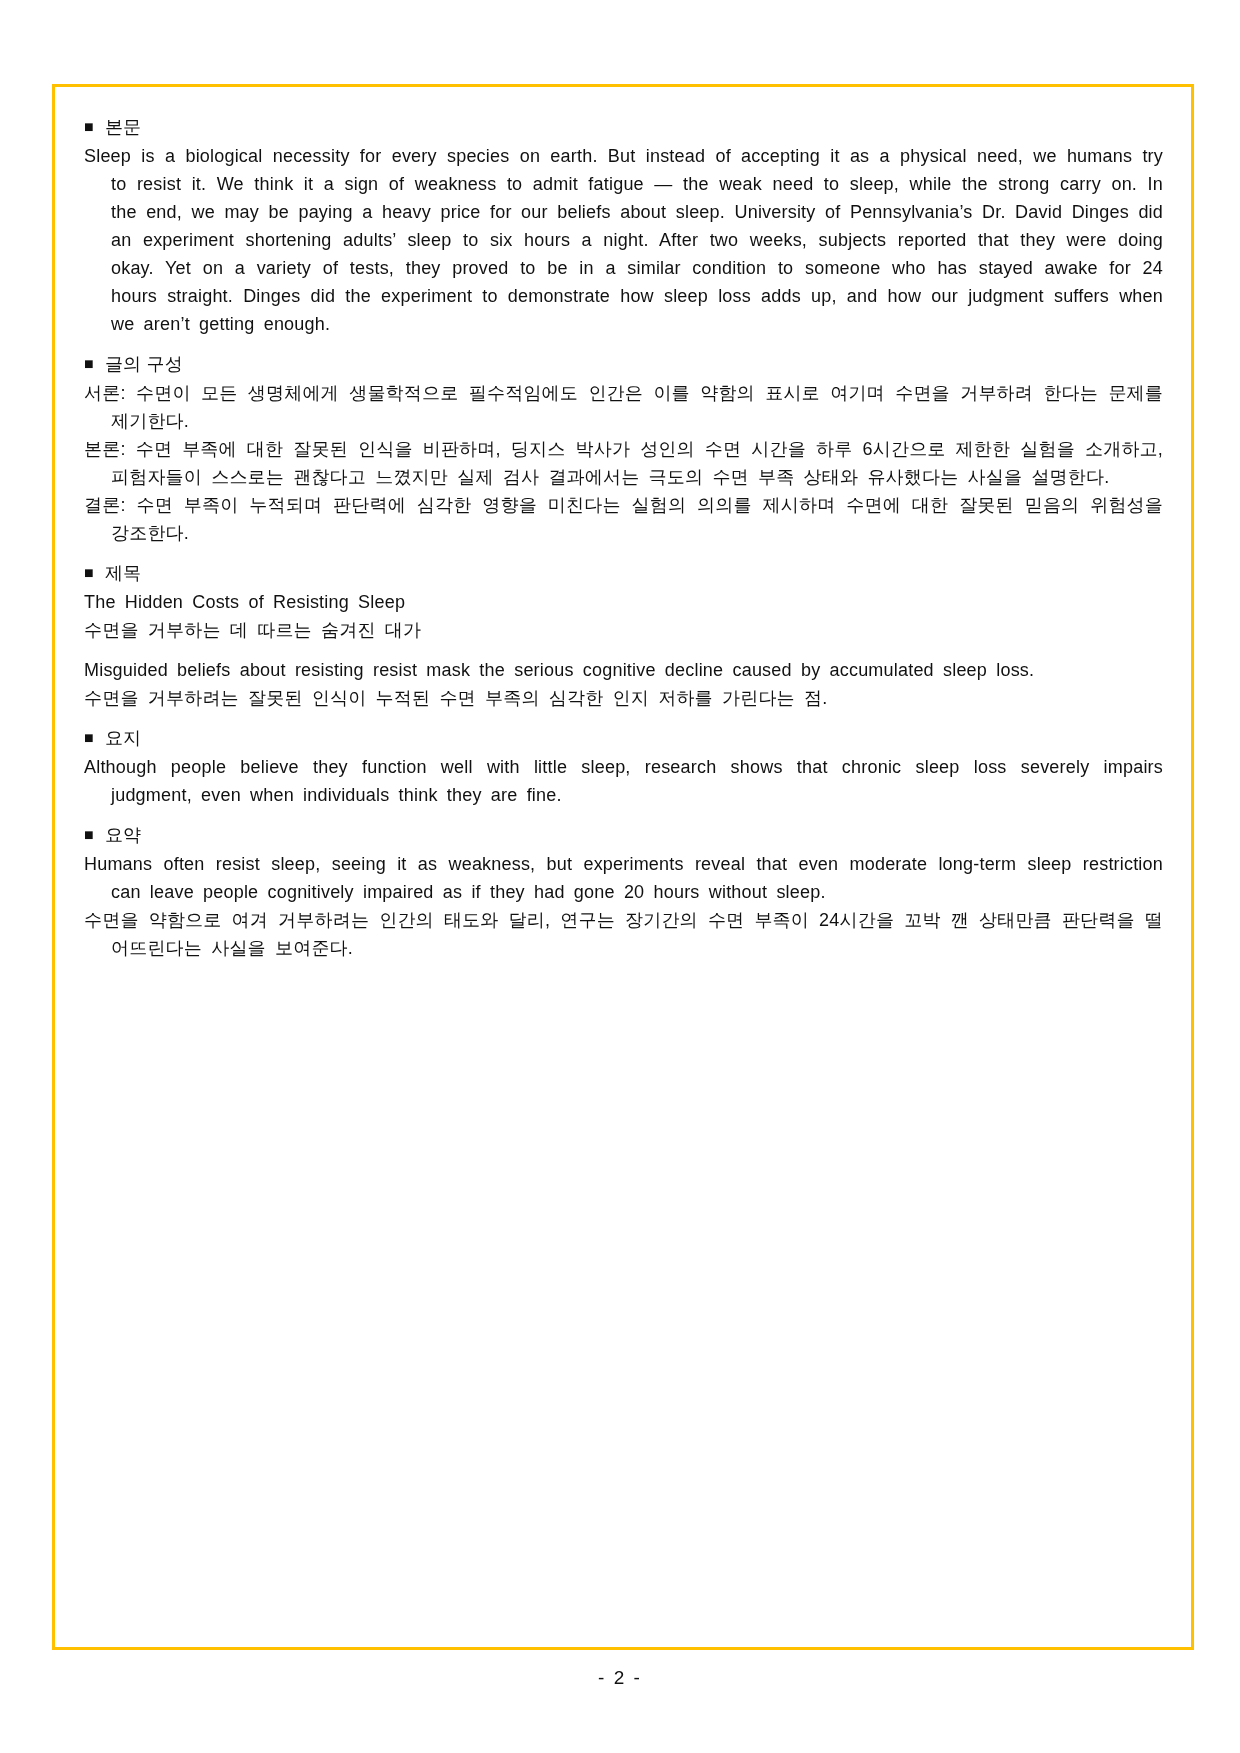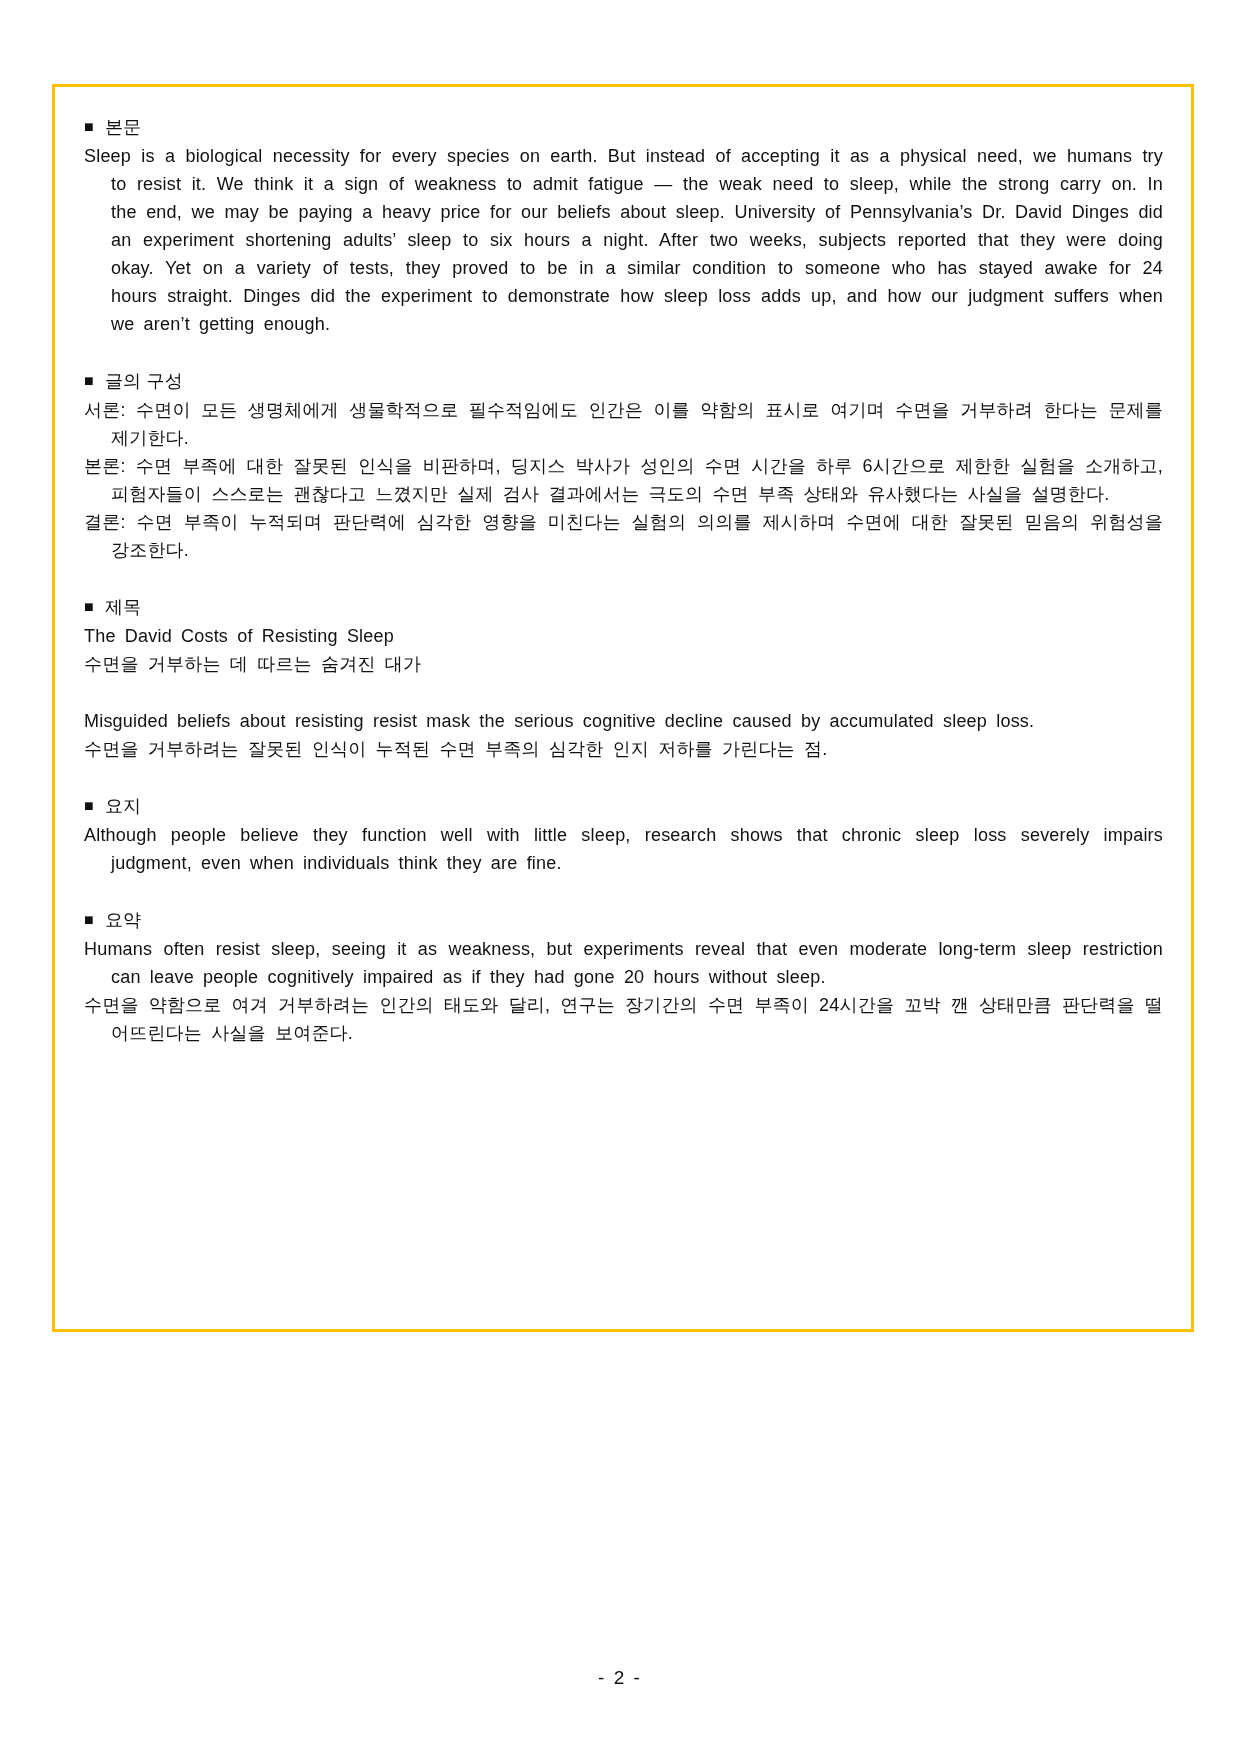--- a/index.html
+++ b/index.html
@@ -13,28 +13,28 @@
     height: 1753px;
     font-family: "Liberation Sans", "DejaVu Sans", sans-serif;
     color: #111111;
     overflow: hidden;
   }
   .content-box {
     position: absolute;
     left: 52px;
     top: 84px;
     width: 1142px;
-    height: 1248px;
+    height: 1566px;
     border: 3px solid #FFC000;
     box-sizing: border-box;
     padding: 26px 28px 0 29px;
     background: #ffffff;
   }
   .doc-section + .doc-section {
-    margin-top: 29px;
+    margin-top: 12px;
   }
   .heading {
     font-size: 18px;
     line-height: 28px;
     letter-spacing: 0.2px;
     white-space: nowrap;
   }
   .sq {
     display: inline-block;
     font-size: 16px;
@@ -77,21 +77,21 @@
 
     <section class="doc-section">
       <div class="heading"><span class="sq">■</span><span>글의 구성</span></div>
       <p class="body-text">서론: 수면이 모든 생명체에게 생물학적으로 필수적임에도 인간은 이를 약함의 표시로 여기며 수면을 거부하려 한다는 문제를 제기한다.</p>
       <p class="body-text">본론: 수면 부족에 대한 잘못된 인식을 비판하며, 딩지스 박사가 성인의 수면 시간을 하루 6시간으로 제한한 실험을 소개하고, 피험자들이 스스로는 괜찮다고 느꼈지만 실제 검사 결과에서는 극도의 수면 부족 상태와 유사했다는 사실을 설명한다.</p>
       <p class="body-text">결론: 수면 부족이 누적되며 판단력에 심각한 영향을 미친다는 실험의 의의를 제시하며 수면에 대한 잘못된 믿음의 위험성을 강조한다.</p>
     </section>
 
     <section class="doc-section">
       <div class="heading"><span class="sq">■</span><span>제목</span></div>
-      <p class="body-text">The David Costs of Resisting Sleep</p>
+      <p class="body-text">The Hidden Costs of Resisting Sleep</p>
       <p class="body-text">수면을 거부하는 데 따르는 숨겨진 대가</p>
     </section>
 
     <section class="doc-section">
       <p class="body-text">Misguided beliefs about resisting resist mask the serious cognitive decline caused by accumulated sleep loss.</p>
       <p class="body-text">수면을 거부하려는 잘못된 인식이 누적된 수면 부족의 심각한 인지 저하를 가린다는 점.</p>
     </section>
 
     <section class="doc-section">
       <div class="heading"><span class="sq">■</span><span>요지</span></div>

